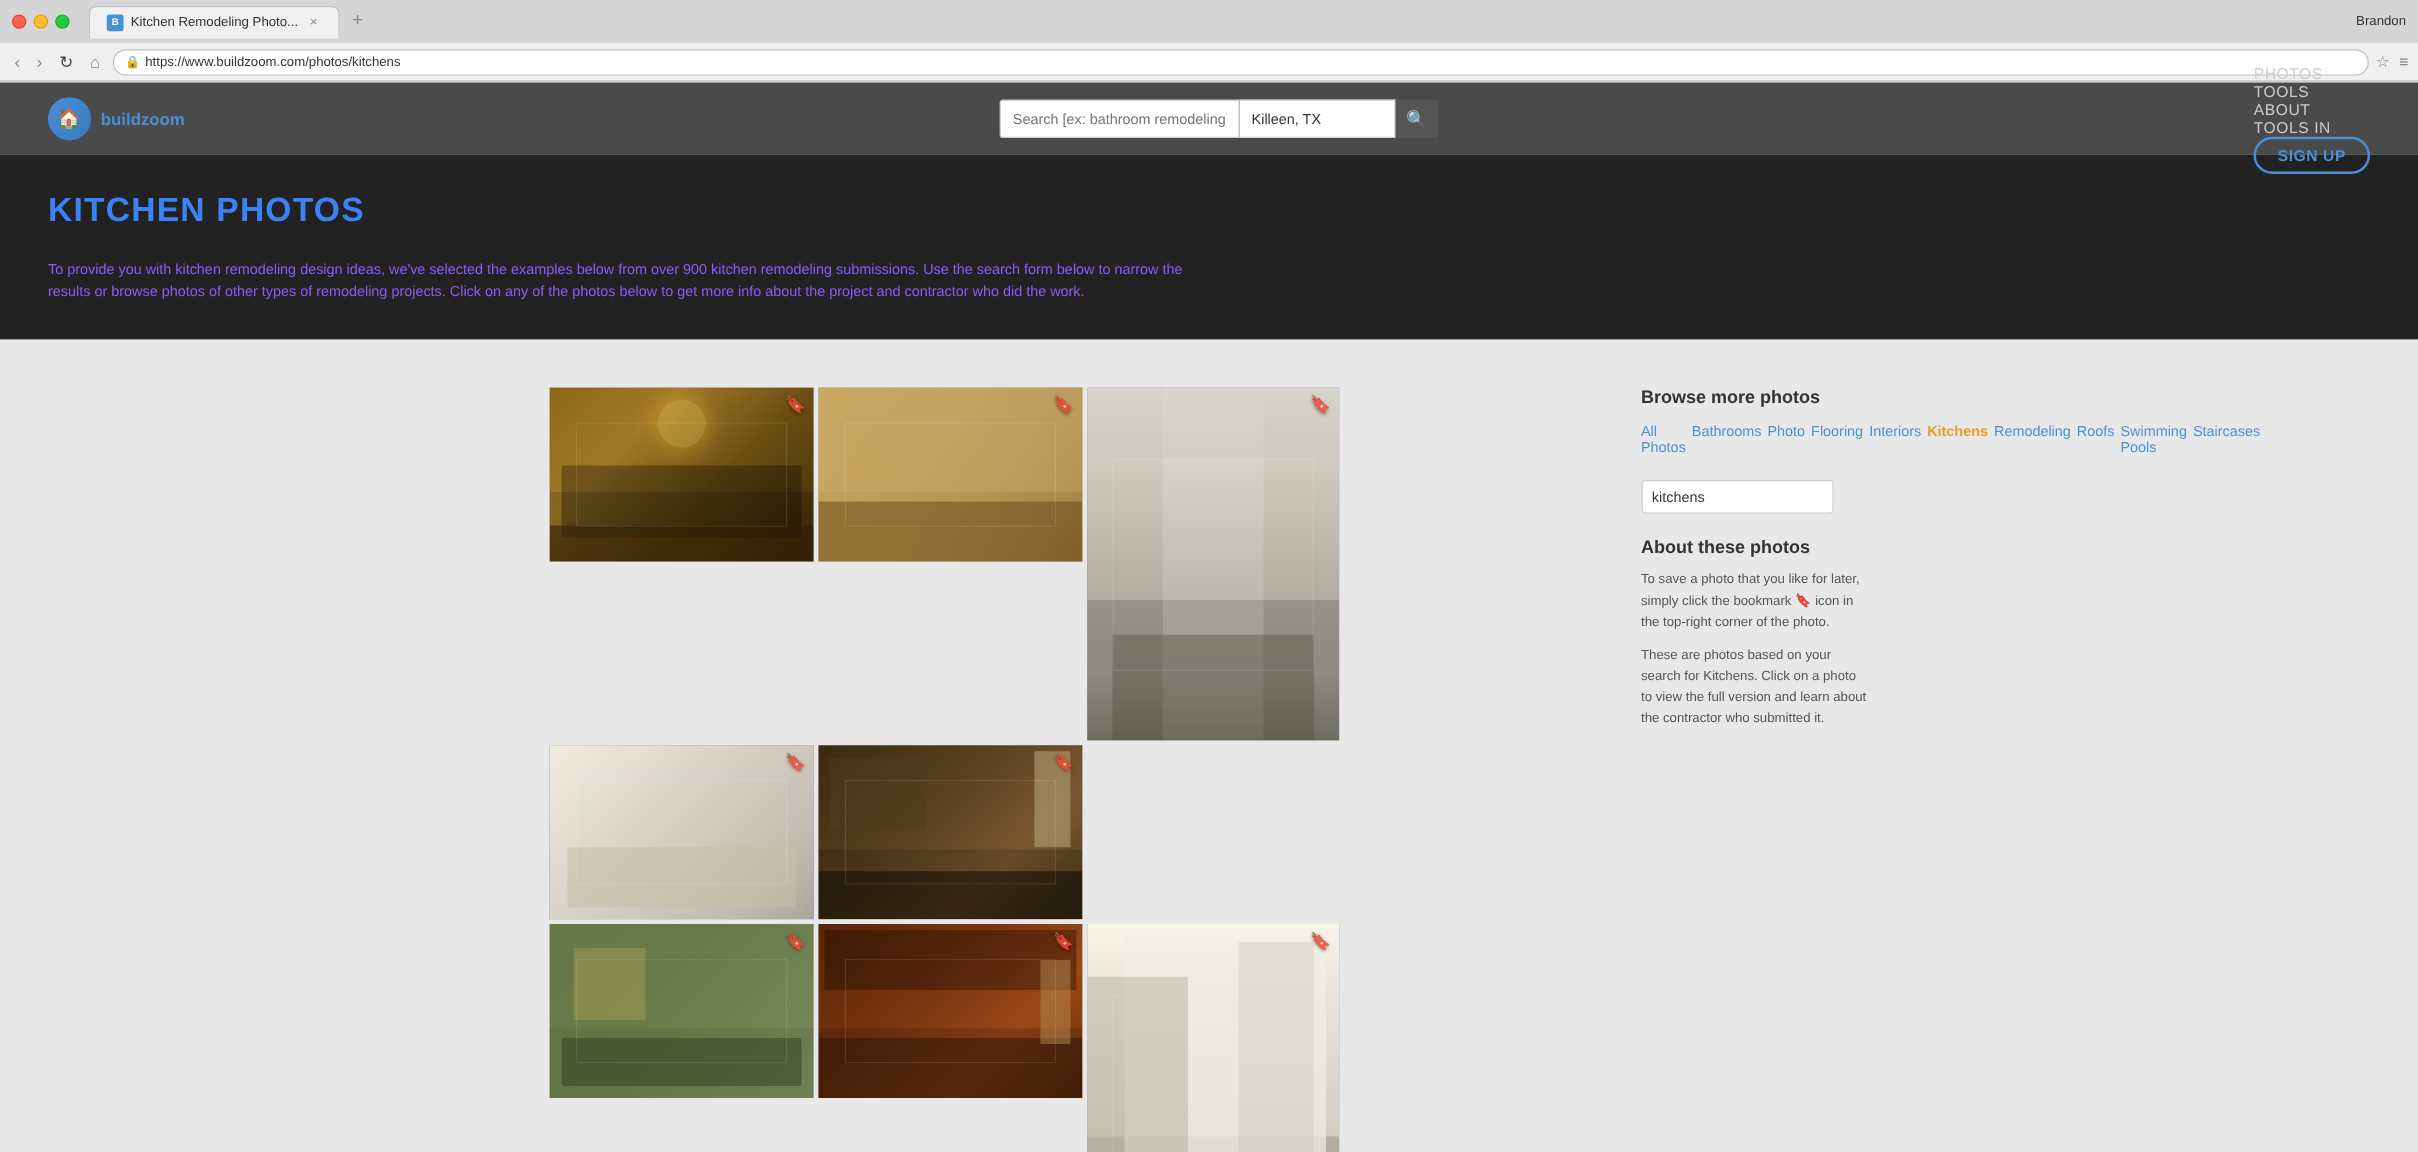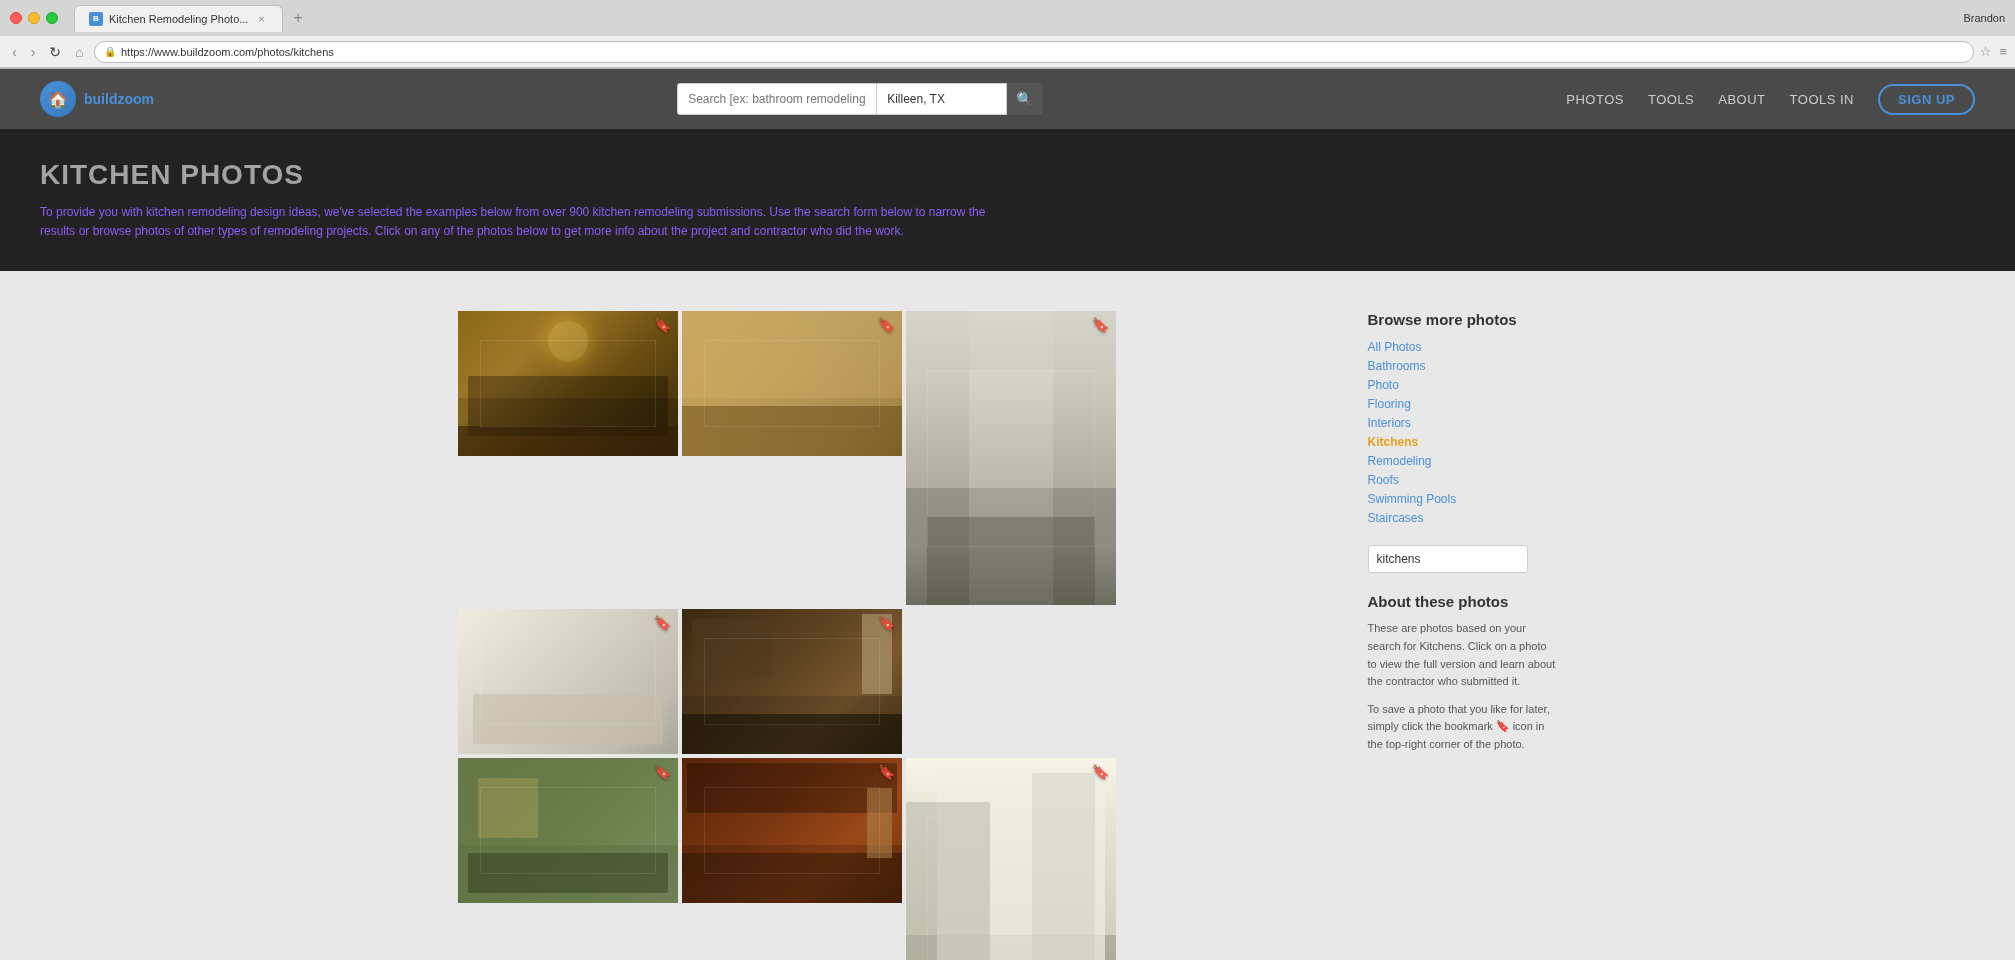--- a/index.html
+++ b/index.html
@@ -136,21 +136,21 @@
     .search-btn {
       width: 36px; height: 32px;
       background: #555;
       border: none;
       border-radius: 0 3px 3px 0;
       cursor: pointer;
       display: flex; align-items: center; justify-content: center;
       color: white; font-size: 14px;
     }
     .nav-links {
-      display: flex; align-items: center; gap: 24px;
+      display: flex;  flex-direction: column;
     }
     .nav-link {
       color: #ccc; font-size: 13px; font-weight: 500; text-decoration: none; letter-spacing: 0.5px;
     }
     .signup-btn {
       background: none;
       border: 2px solid #4a90d9;
       color: #4a90d9;
       padding: 6px 18px;
       border-radius: 20px;
@@ -163,22 +163,22 @@
     
     .page-banner {
       background: #222;
       padding: 30px 40px;
       color: white;
     }
     .page-title {
       font-size: 28px;
       font-weight: bold;
       letter-spacing: 1px;
-      margin-bottom: 12px;
-      color: #a3a3a3;
+      margin-bottom: 24px;
+      color: #3b82f6;
     }
     .page-desc {
       font-size: 12px;
       color: #8b5cf6;
       line-height: 1.6;
       max-width: 960px;
     }
 
     
     .main-content {
@@ -228,21 +228,20 @@
 
     .browse-title {
       font-size: 15px;
       font-weight: bold;
       color: #333;
       margin-bottom: 12px;
     }
 
     .browse-links {
       display: flex;
-      flex-direction: column;
       gap: 5px;
       margin-bottom: 20px;
     }
 
     .browse-link {
       color: #4a90d9;
       font-size: 12px;
       text-decoration: none;
       cursor: pointer;
     }
@@ -468,21 +467,21 @@
       <a class="browse-link">Swimming Pools</a>
       <a class="browse-link">Staircases</a>
     </div>
 
     <div class="search-filter">
       <input class="filter-input" type="text" value="kitchens" style="">
     </div>
 
     <div class="about-section">
       <div class="about-title">About these photos</div>
-      <div class="about-text">These are photos based on your search for Kitchens. Click on a photo to view the full version and learn about the contractor who submitted it.</div>
       <div class="about-text">
         To save a photo that you like for later, simply click the bookmark <span>🔖</span> icon in the top-right corner of the photo.
       </div>
+      <div class="about-text">These are photos based on your search for Kitchens. Click on a photo to view the full version and learn about the contractor who submitted it.</div>
     </div>
   </div>
 
 </div>
 </div>
 
 </body></html>

